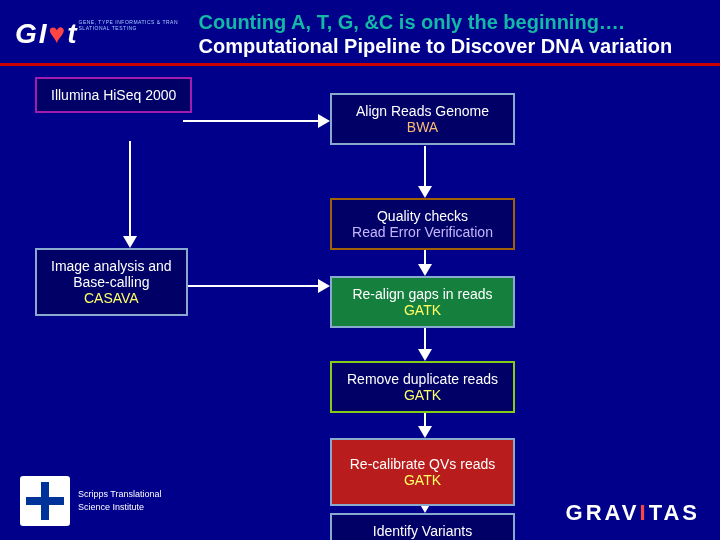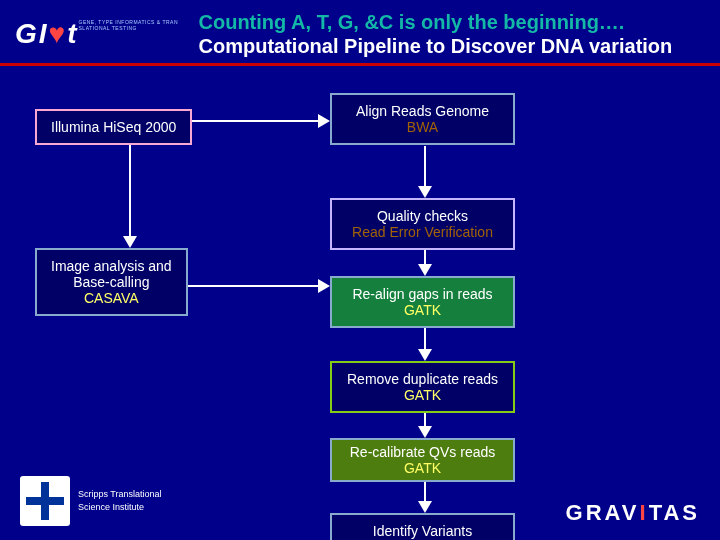--- a/index.html
+++ b/index.html
@@ -125,51 +125,51 @@
     <line x1="425" y1="325" x2="425" y2="355" stroke="white" stroke-width="2"></line>
     <polygon points="418,355 425,367 432,355" fill="white"></polygon>
 
     <line x1="425" y1="400" x2="425" y2="430" stroke="white" stroke-width="2"></line>
     <polygon points="418,430 425,442 432,430" fill="white"></polygon>
 
     <line x1="185" y1="215" x2="318" y2="215" stroke="white" stroke-width="2"></line>
     <polygon points="318,208 330,215 318,222" fill="white"></polygon>
   </svg>
 
-  <div style="position:absolute; top:38px; left:35px; border:2px solid #f9a8d4; background:#000066; color:white; padding:8px 14px; text-align:center; font-size:14px; min-width:145px;">
+  <div style="position:absolute; top:6px; left:35px; border:2px solid #a21caf; background:#000066; color:white; padding:8px 14px; text-align:center; font-size:14px; min-width:145px;">
     <span>Illumina HiSeq 2000</span>
   </div>
 
   <div style="position:absolute; top:177px; left:35px; border:2px solid #88aacc; background:#000066; color:white; padding:8px 14px; text-align:center; font-size:14px; min-width:145px;">
     <div>Image analysis and</div>
     <div>Base-calling</div>
     <div style="color:#ffff66;">CASAVA</div>
   </div>
 
   <div style="position:absolute; top:22px; left:330px; border:2px solid #88aacc; background:#000066; color:white; padding:8px 14px; text-align:center; font-size:14px; min-width:185px;">
     <div>Align Reads Genome</div>
-    <div style="color:#a16207;">BWA</div>
+    <div style="color:#fdba74;">BWA</div>
   </div>
 
-  <div style="position:absolute; top:127px; left:330px; border:2px solid #c4b5fd; background:#000066; color:white; padding:8px 14px; text-align:center; font-size:14px; min-width:185px;">
+  <div style="position:absolute; top:127px; left:330px; border:2px solid #a16207; background:#000066; color:white; padding:8px 14px; text-align:center; font-size:14px; min-width:185px;">
     <div>Quality checks</div>
-    <div style="color:#a16207;">Read Error Verification</div>
+    <div style="color:#c4b5fd;">Read Error Verification</div>
   </div>
 
   <div style="position:absolute; top:205px; left:330px; border:2px solid #88aacc; background:#15803d; color:white; padding:8px 14px; text-align:center; font-size:14px; min-width:185px;">
     <div>Re-align gaps in reads</div>
     <div style="color:#ffff66;">GATK</div>
   </div>
 
   <div style="position:absolute; top:290px; left:330px; border:2px solid #84cc16; background:#000066; color:white; padding:8px 14px; text-align:center; font-size:14px; min-width:185px;">
     <div>Remove duplicate reads</div>
     <div style="color:#ffff66;">GATK</div>
   </div>
 
-  <div style="position:absolute; top:367px; left:330px; border:2px solid #88aacc; background:#4d7c0f; color:white; padding:4px 14px; text-align:center; font-size:14px; min-width:185px;">
+  <div style="position:absolute; top:367px; left:330px; border:2px solid #88aacc; background:#b91c1c; color:white; padding:16px 14px; text-align:center; font-size:14px; min-width:185px;">
     <div>Re-calibrate QVs reads</div>
     <div style="color:#ffff66;">GATK</div>
   </div>
 
   <div style="position:absolute; top:442px; left:330px; border:2px solid #88aacc; background:#000066; color:white; padding:8px 14px; text-align:center; font-size:14px; min-width:185px; max-height:55px;">
     <div>Identify Variants</div>
     <div style="color:#ffff66;">GATK</div>
   </div>
 
   <div style="position:absolute; bottom:5px; right:20px; font-size:22px; font-weight:bold; color:white; letter-spacing:3px;">

